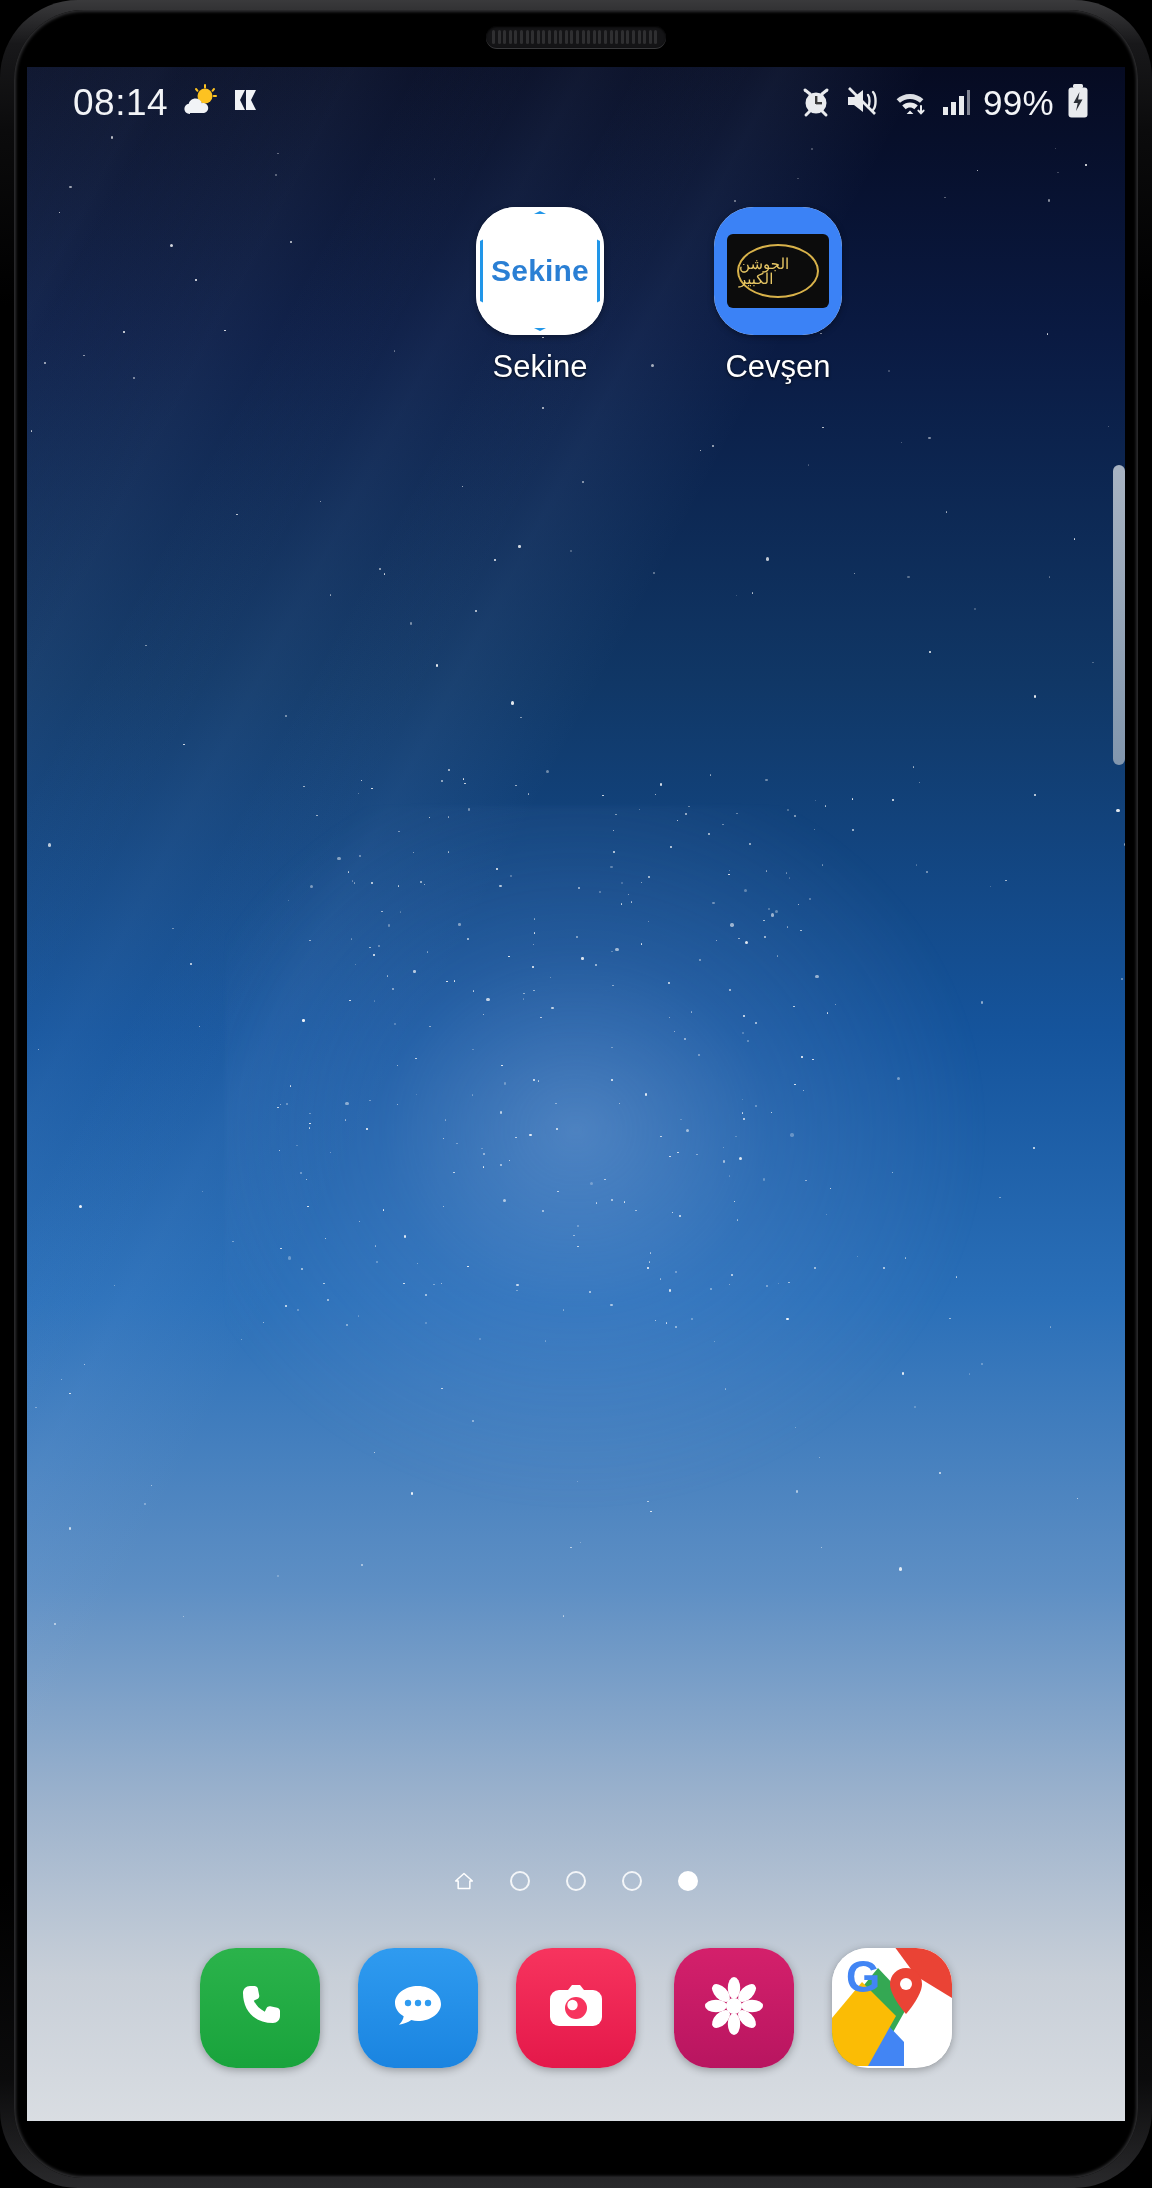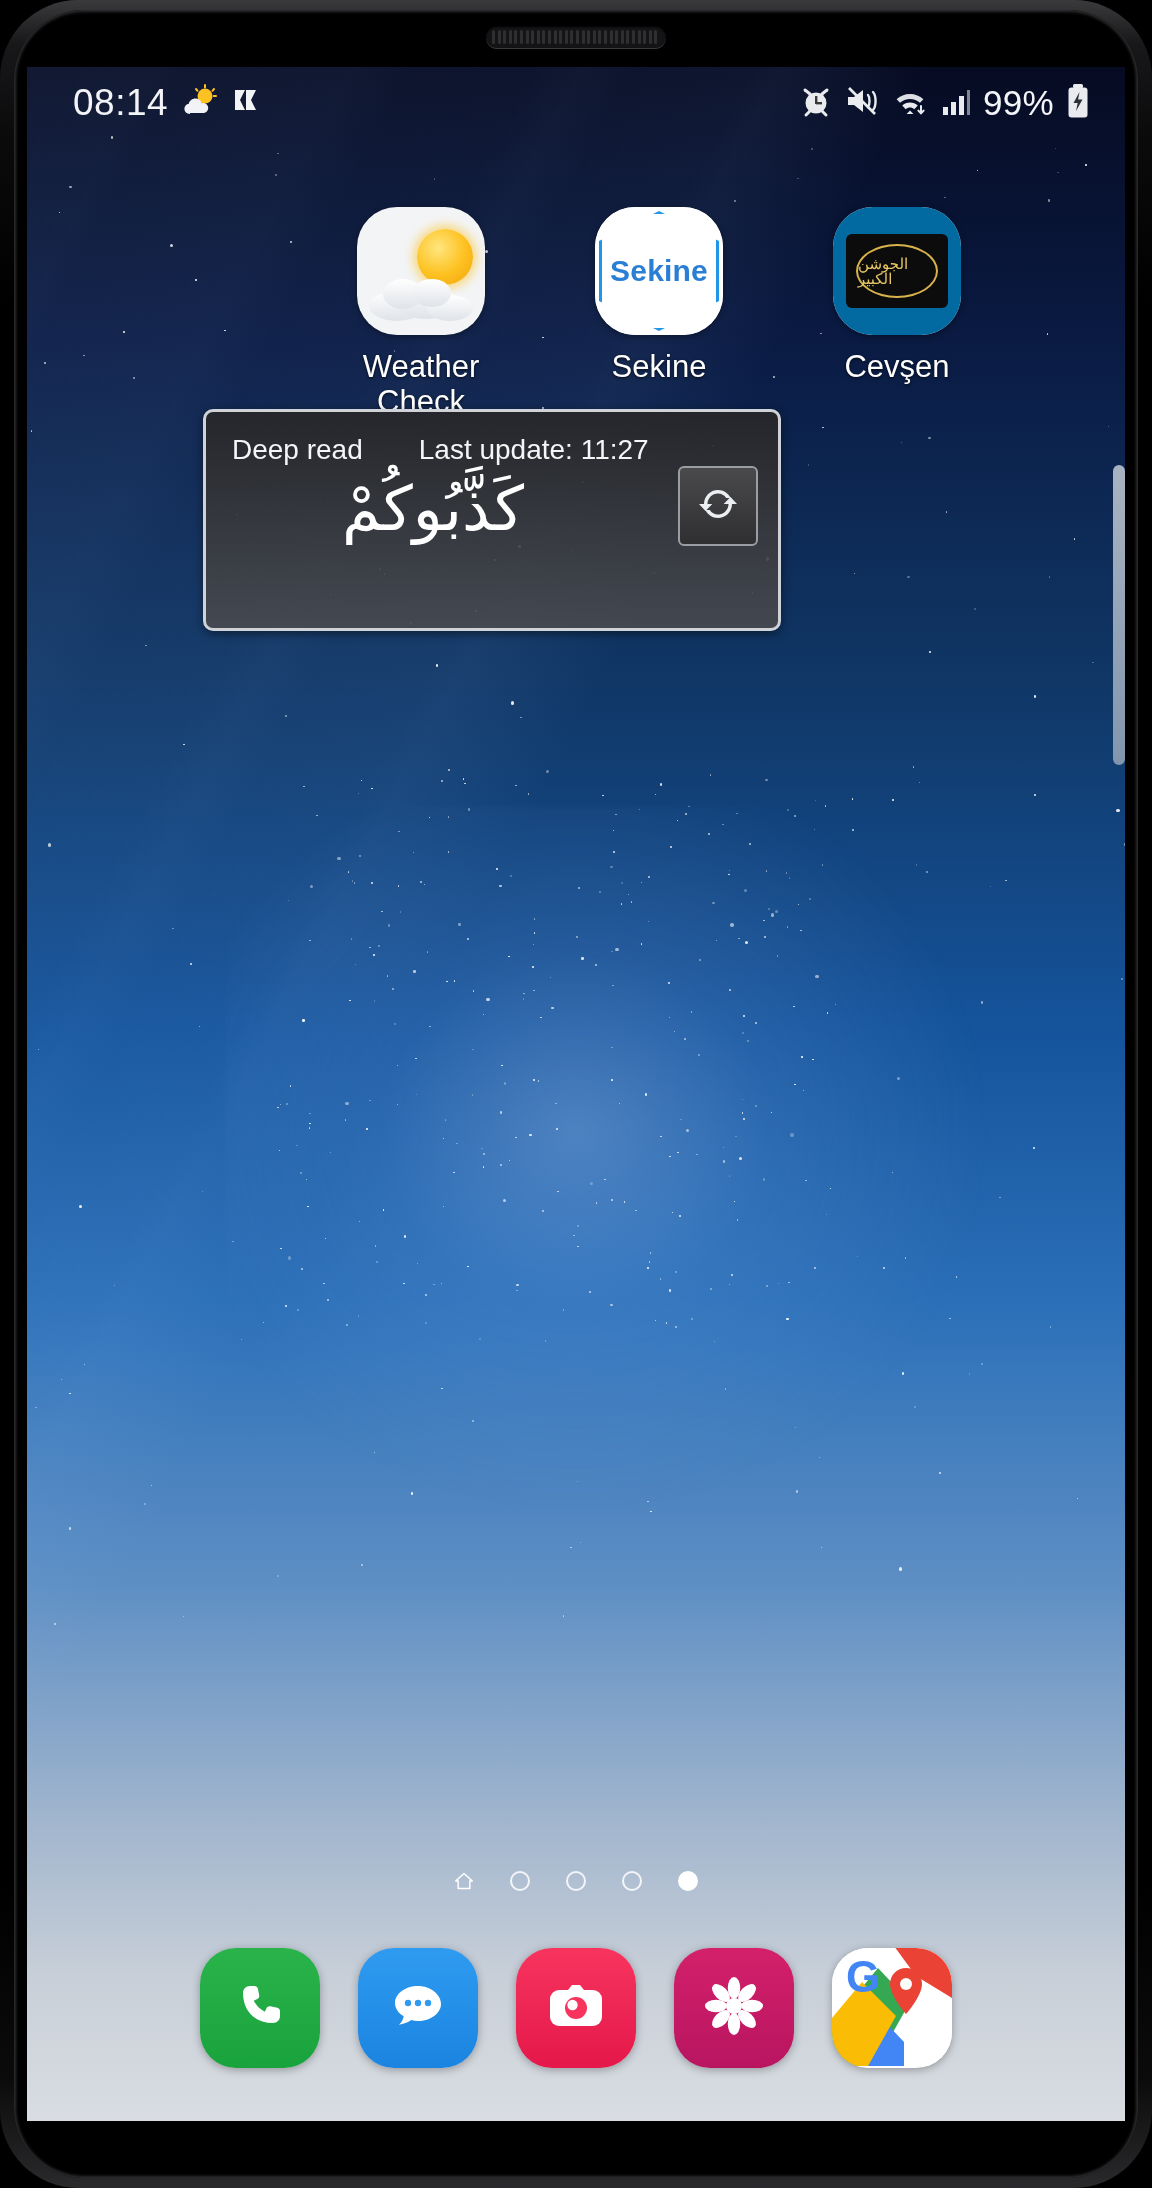--- a/index.html
+++ b/index.html
@@ -109,21 +109,21 @@
   
   .sk { position:absolute; inset:0; background:#fff; display:flex; align-items:center; justify-content:center; }
   .sk-hex { position:absolute; left:50%; top:50%; width:120px; height:120px;
             transform:translate(-50%,-50%) rotate(0deg);
             border:3px solid #2196e8;
             clip-path:polygon(50% 0%,100% 25%,100% 75%,50% 100%,0% 75%,0% 25%); }
   .sk-txt { position:relative; font-size:30px; font-weight:700; color:#2a7fd4;
             letter-spacing:.2px; z-index:2; }
 
   
-  .cv { position:absolute; inset:0; background:#0369a1; display:flex; align-items:center; justify-content:center; }
+  .cv { position:absolute; inset:0; background:#3b82f6; display:flex; align-items:center; justify-content:center; }
   .cv-plate { width:102px; height:74px; background:#0c0c0c; border-radius:6px;
               display:flex; align-items:center; justify-content:center; }
   .cv-oval { width:82px; height:54px; border:2px solid #d8b24a; border-radius:50%;
              display:flex; align-items:center; justify-content:center;
              color:#e7c765; font-size:15px; line-height:1; }
 
   
   .widget {
     position:absolute; left:176px; top:342px; width:578px; height:222px;
     border-radius:10px; z-index:12;
@@ -735,33 +735,20 @@
             <rect x="3.5" y="4.5" width="19" height="30" rx="3" fill="#e9ebee"></rect>
             <path d="M14.5 9l-6 11h4.2l-1.7 8 6.5-11.4h-4.4z" fill="#2b2f36"></path>
           </svg>
         </span>
       </div>
     </div>
 
     <div class="apps">
       <div class="apps-row">
 
-        <div class="app">
-          <div class="app-tile">
-            <div class="wx-sun"></div>
-            <div class="wx-cloud">
-              <b style="left:0;bottom:0;width:56px;height:30px;"></b>
-              <b style="left:26px;bottom:2px;width:62px;height:34px;"></b>
-              <b style="left:58px;bottom:0;width:46px;height:26px;"></b>
-              <em style="left:14px;bottom:12px;width:40px;height:30px;"></em>
-              <em style="left:44px;bottom:14px;width:38px;height:28px;"></em>
-            </div>
-          </div>
-          <div class="app-label">Weather Check</div>
-        </div>
 
         <div class="app">
           <div class="app-tile">
             <div class="sk">
               <div class="sk-hex"></div>
               <div class="sk-txt">Sekine</div>
             </div>
           </div>
           <div class="app-label">Sekine</div>
         </div>
@@ -773,37 +760,20 @@
                 <div class="cv-oval">الجوشن الكبير</div>
               </div>
             </div>
           </div>
           <div class="app-label">Cevşen</div>
         </div>
 
       </div>
     </div>
 
-    <div class="widget">
-      <div class="w-top">
-        <span class="w-title">Deep read</span>
-        <span class="w-update">Last update: 11:27</span>
-      </div>
-      <div class="w-body">
-        <div class="w-arabic">كَذَّبُوكُمْ</div>
-        <div class="w-refresh">
-          <span>
-            <svg width="48" height="48" viewBox="0 0 48 48">
-              <path d="M24 10c5.6 0 10.4 3.3 12.6 8h-4.4C30.4 15.2 27.4 13.5 24 13.5c-5.8 0-10.5 4.7-10.5 10.5h4.8L11.5 31 5 24h5C10 16.3 16.3 10 24 10z" fill="#eceff2"></path>
-              <path d="M24 38c-5.6 0-10.4-3.3-12.6-8h4.4c1.8 2.8 4.8 4.5 8.2 4.5 5.8 0 10.5-4.7 10.5-10.5h-4.8L36.5 17 43 24h-5c0 7.7-6.3 14-14 14z" fill="#eceff2"></path>
-            </svg>
-          </span>
-        </div>
-      </div>
-    </div>
 
     <div class="edge-scroll"></div>
 
     <div class="dots">
       <div class="dot home">
         <svg width="24" height="22" viewBox="0 0 24 22">
           <path d="M12 2l10 9h-3v9H5v-9H2z" fill="none" stroke="#ffffff" stroke-width="1.8" stroke-linejoin="round"></path>
         </svg>
       </div>
       <div class="dot"></div>

